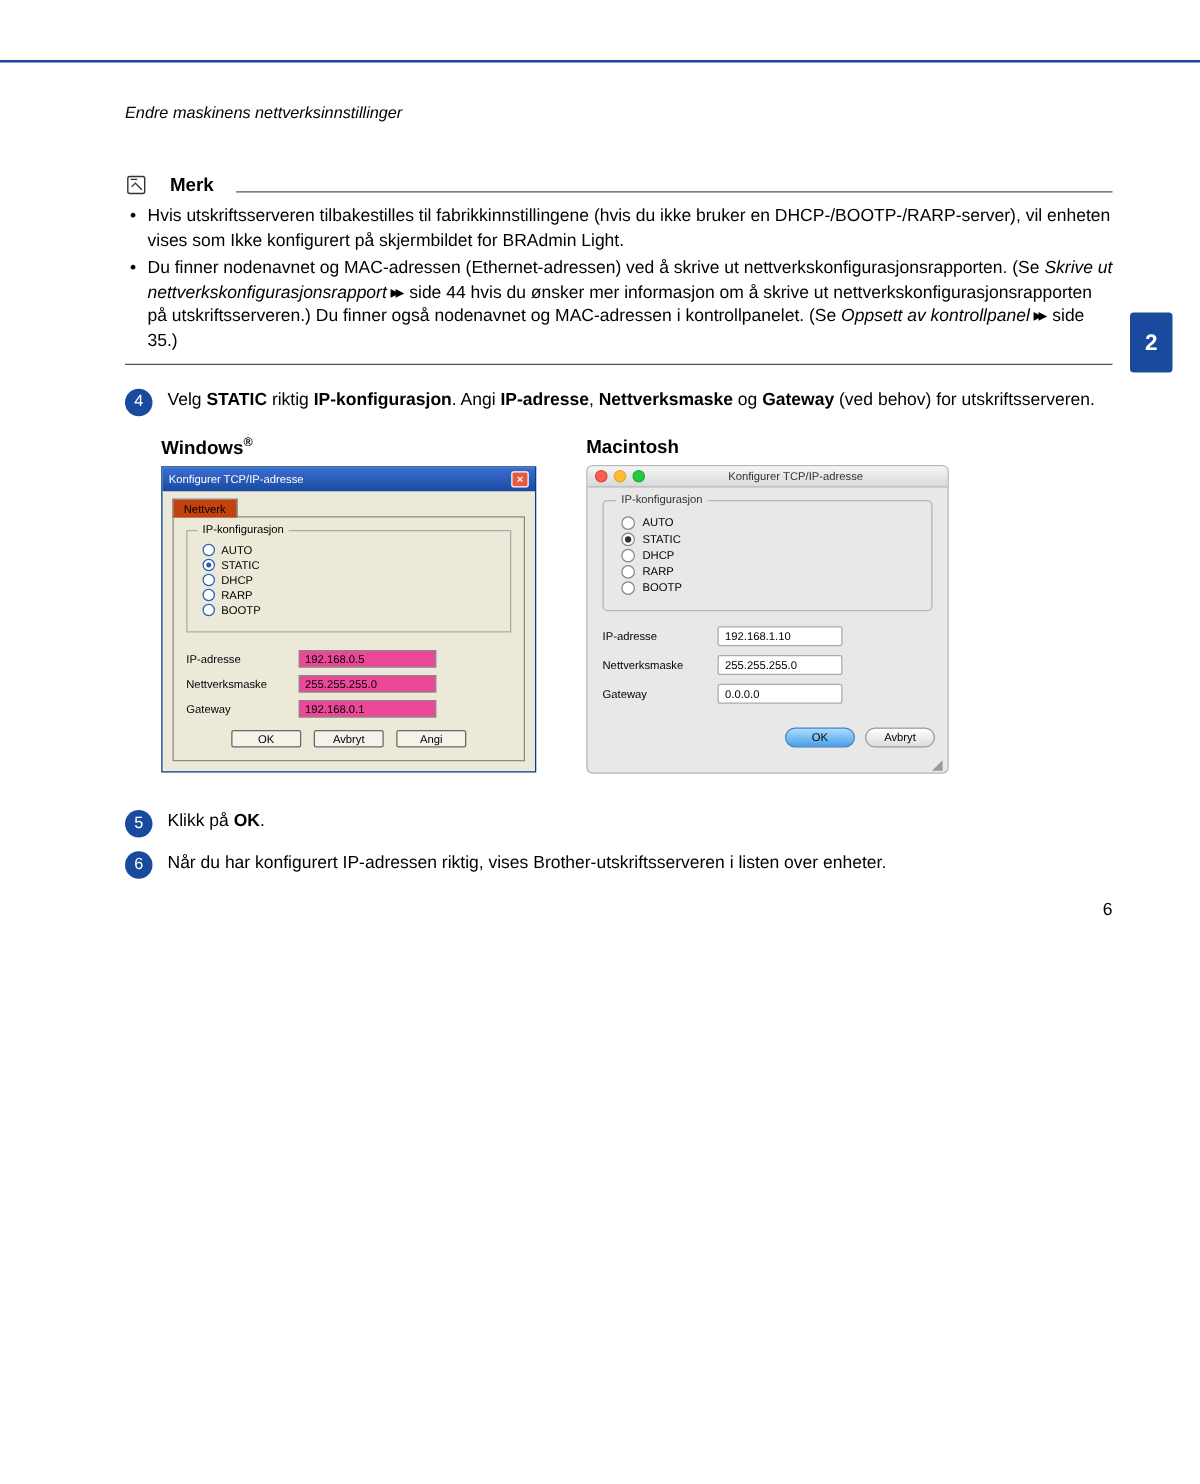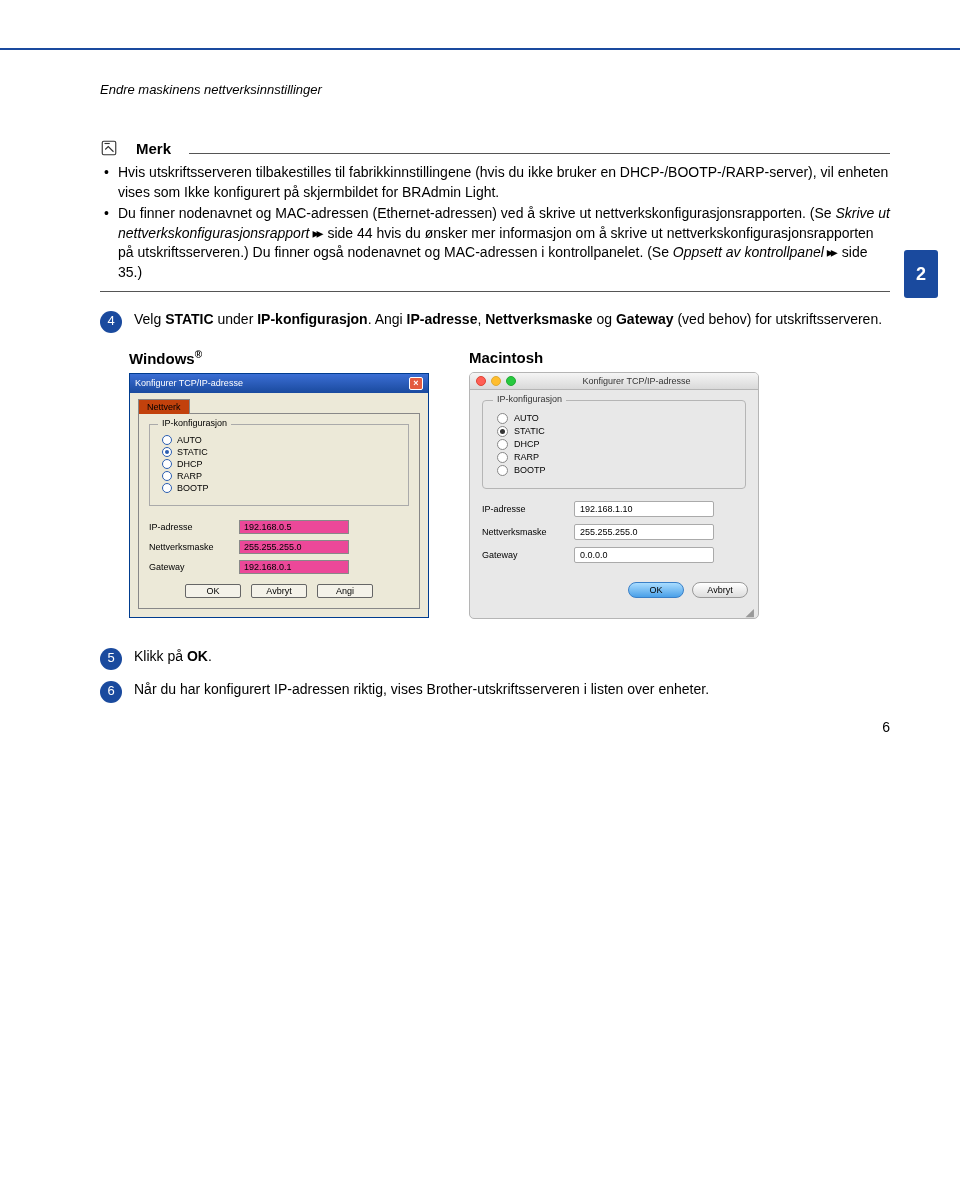--- a/index.html
+++ b/index.html
@@ -282,21 +282,21 @@
   .mac-field-row {
     display: flex; align-items: center;
     margin: 7px 0;
   }
   .mac-field-label { width: 92px; font-size: 9px; }
   .mac-field-input {
     border: 1px solid #aaa;
     background: #fff;
     padding: 2px 5px;
     font-size: 9px;
-    width: 140px;
+    width: 100px;
     border-radius: 2px;
   }
   .mac-buttons {
     display: flex;
     justify-content: flex-end;
     gap: 8px;
     padding: 6px 10px 10px 10px;
   }
   .mac-btn {
     border: 1px solid #999;
@@ -353,21 +353,21 @@
       <li>
         <span>Du finner nodenavnet og MAC-adressen (Ethernet-adressen) ved å skrive ut nettverkskonfigurasjonsrapporten. (Se </span><span class="italic">Skrive ut nettverkskonfigurasjonsrapport</span><span class="arrows">▸▸</span><span> side 44 hvis du ønsker mer informasjon om å skrive ut nettverkskonfigurasjonsrapporten på utskriftsserveren.) Du finner også nodenavnet og MAC-adressen i kontrollpanelet. (Se </span><span class="italic">Oppsett av kontrollpanel</span><span class="arrows">▸▸</span><span> side 35.)</span>
       </li>
     </ul>
     <div class="note-bottom-rule"></div>
   </div>
 
   <div class="step-row">
     <div class="step-num">4</div>
     <div>
-      <span>Velg </span><span class="bold">STATIC</span><span> under </span><span class="bold">IP-konfigurasjon</span><span>. Angi </span><span class="bold">IP-adresse</span><span>, </span><span class="bold">Nettverksmaske</span><span> og </span><span class="bold">Gateway</span><span> (ved behov) for utskriftsserveren.</span>
+      <span>Velg </span><span class="bold">STATIC</span><span> riktig </span><span class="bold">IP-konfigurasjon</span><span>. Angi </span><span class="bold">IP-adresse</span><span>, </span><span class="bold">Nettverksmaske</span><span> og </span><span class="bold">Gateway</span><span> (ved behov) for utskriftsserveren.</span>
     </div>
   </div>
 
   <div class="os-columns">
 
     <div class="os-col">
       <div class="os-title">
         <span>Windows</span><sup>®</sup>
       </div>
       <div class="win-dialog">

